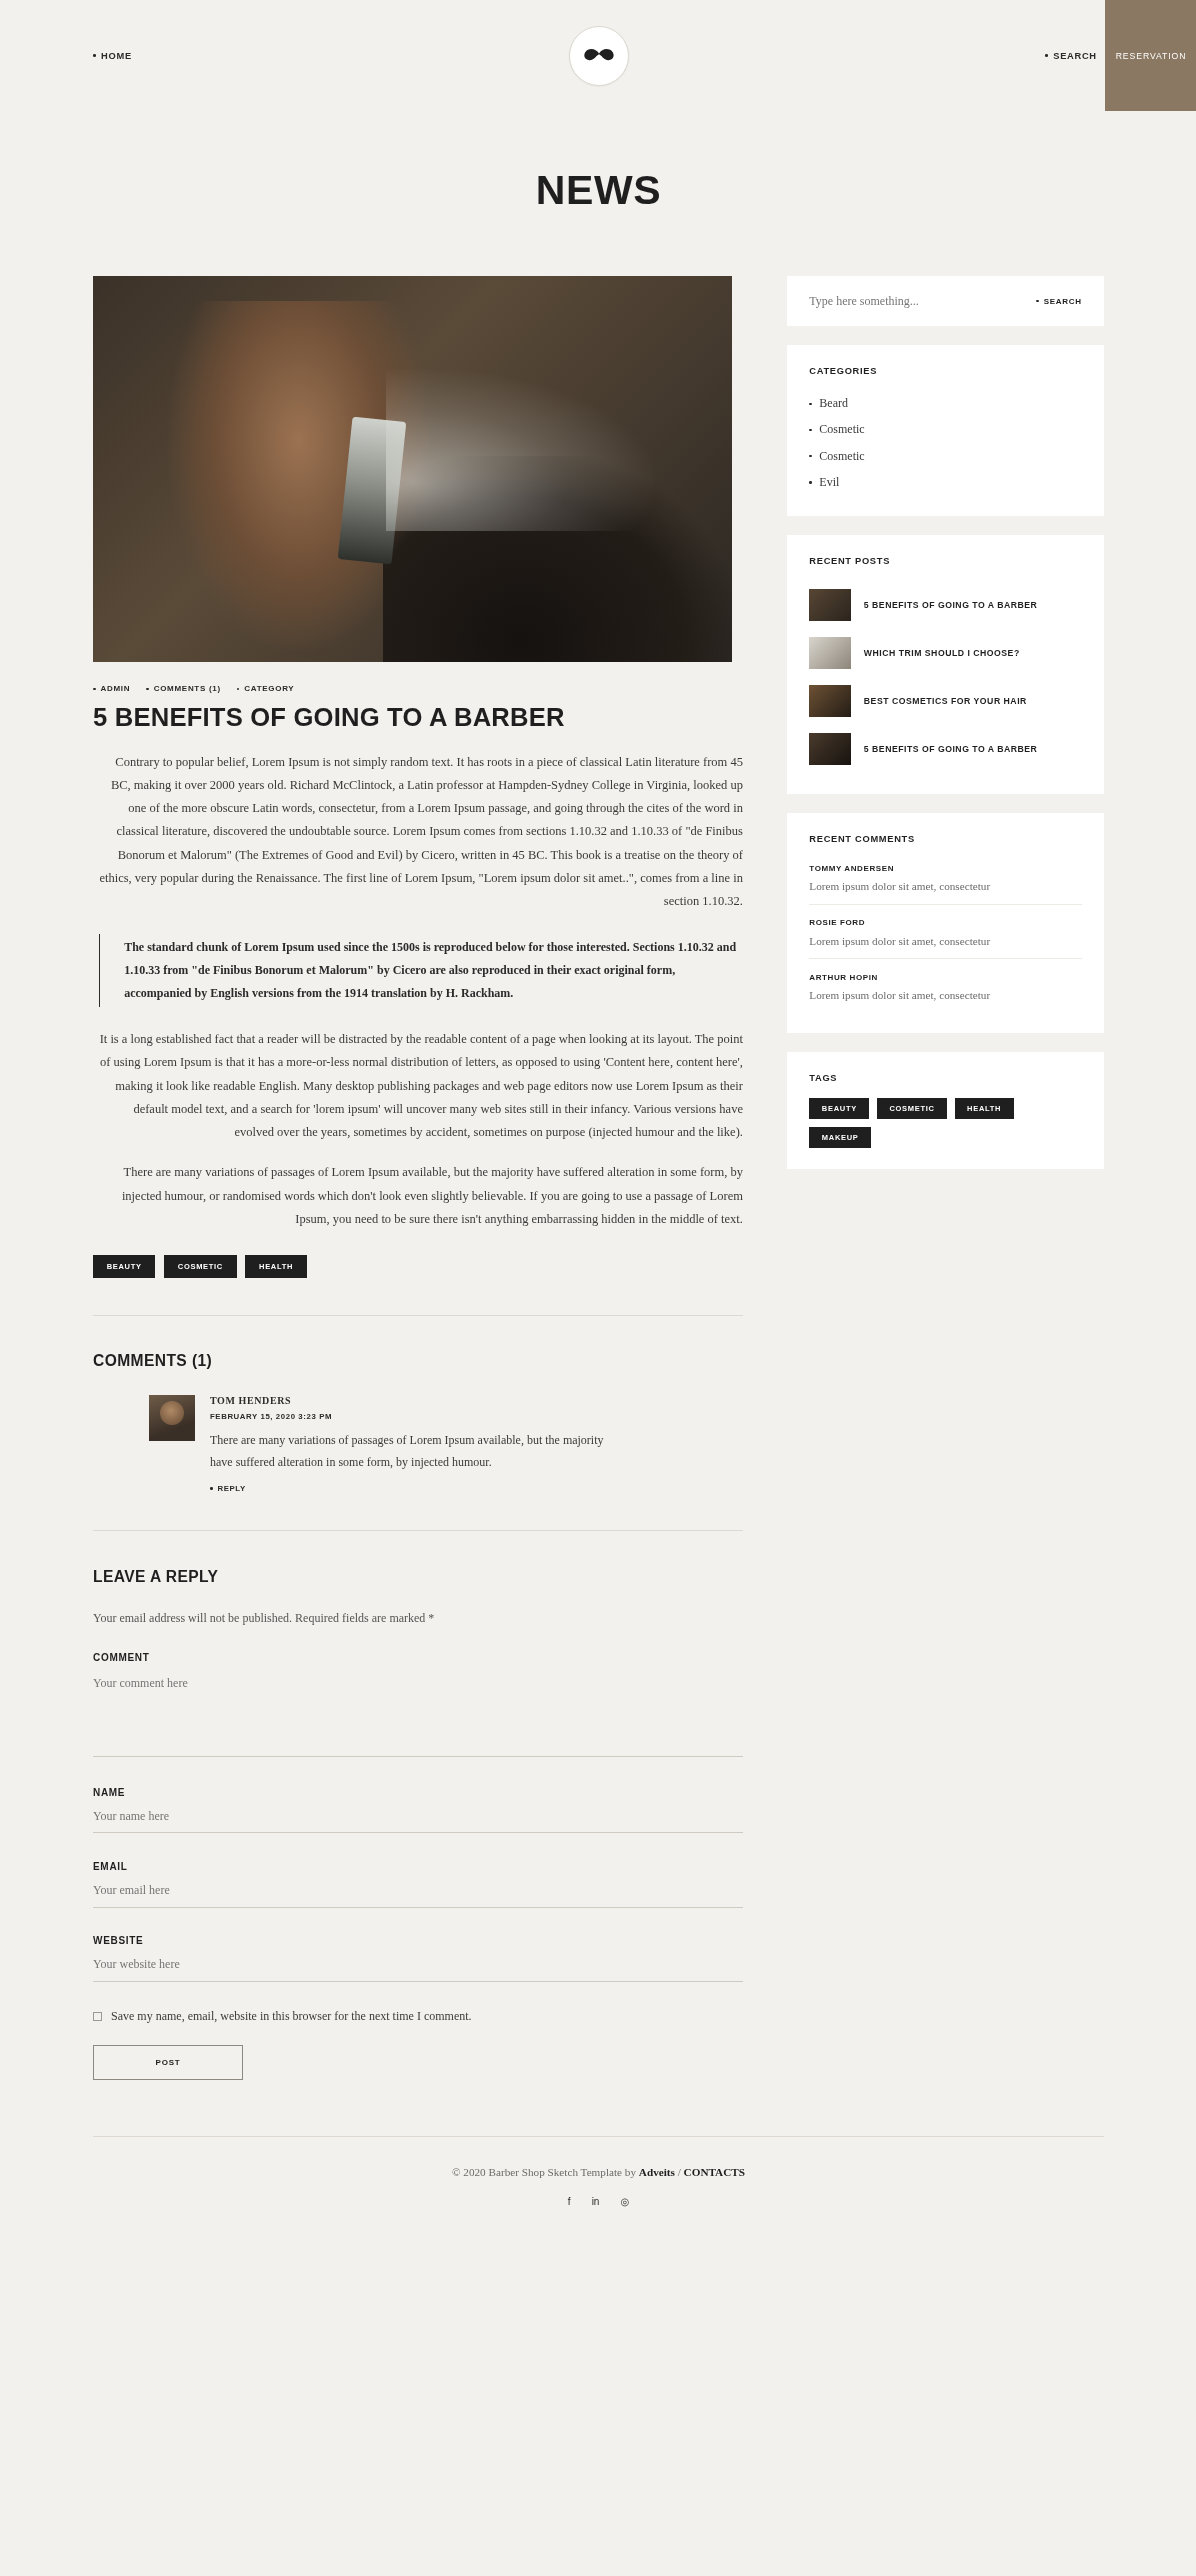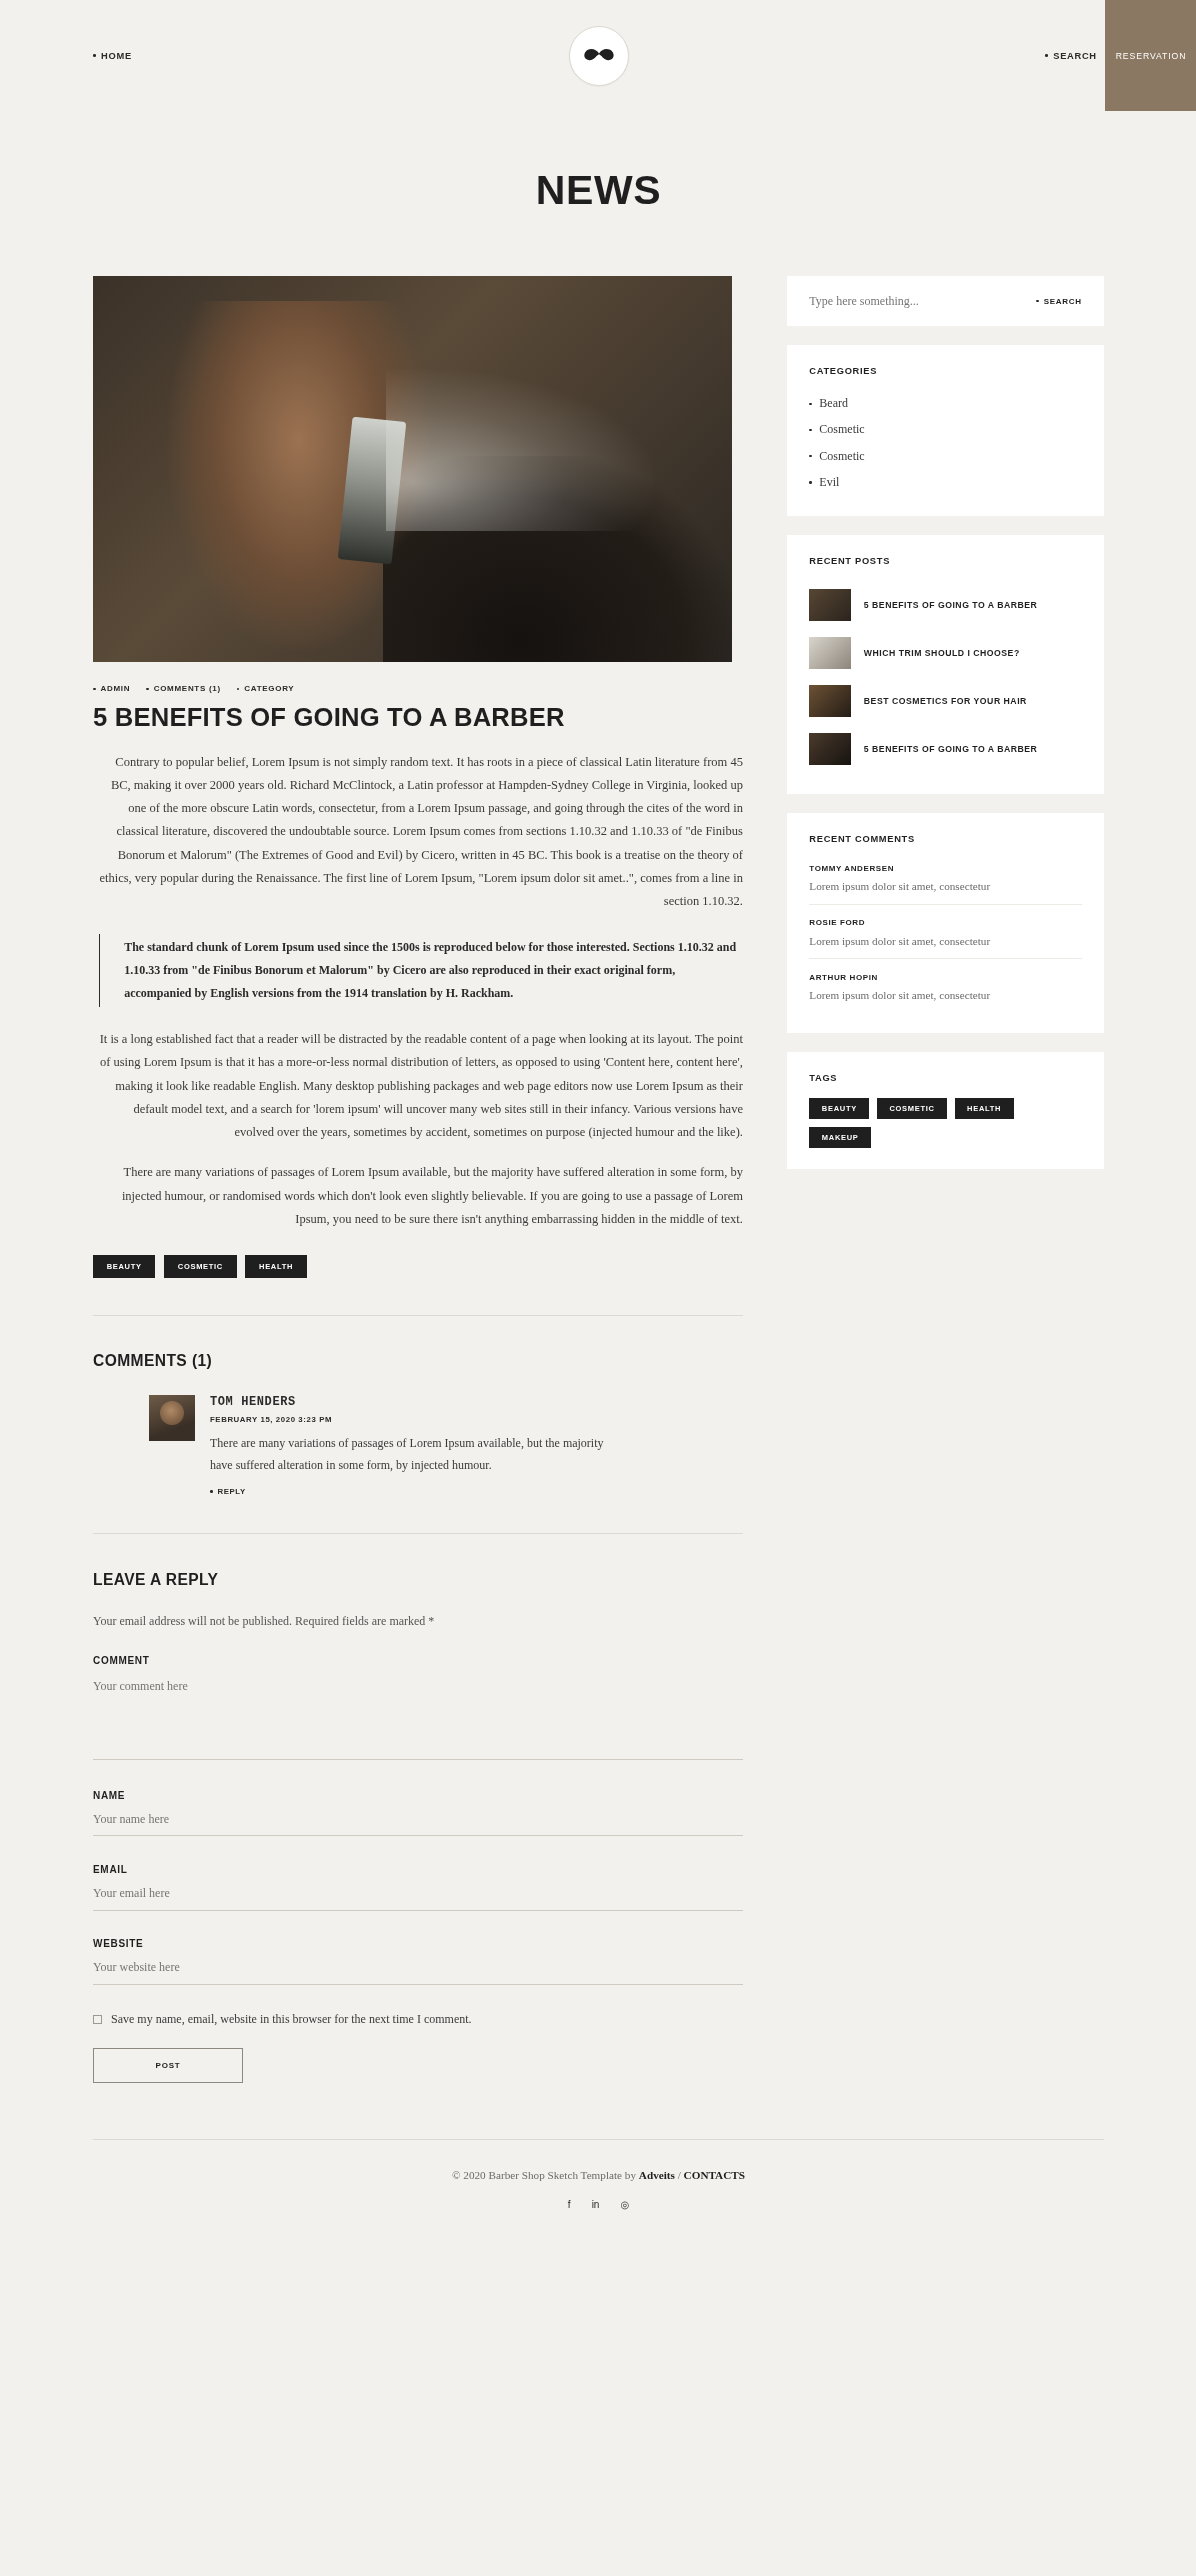--- a/index.html
+++ b/index.html
@@ -237,23 +237,23 @@
   .avatar::after {
     content: "";
     position: absolute;
     left: 50%; top: 38%;
     transform: translate(-50%,-50%);
     width: 24px; height: 24px;
     border-radius: 50%;
     background: radial-gradient(circle at 45% 40%, #b08a66 0%, #7a5c42 70%);
   }
   .comment-author {
-    font-family: Liberation Mono, monospace;
-    font-weight: 700;
-    font-size: 12px;
+    font-family: Liberation Serif, serif;
+    font-weight: 700;
+    font-size: 10px;
     letter-spacing: 0.6px;
     text-transform: uppercase;
     margin-bottom: 6.2px;
   }
   .comment-date {
     font-family: "Liberation Sans", sans-serif;
     font-weight: 700;
     font-size: 7.8px;
     letter-spacing: 0.6px;
     text-transform: uppercase;

